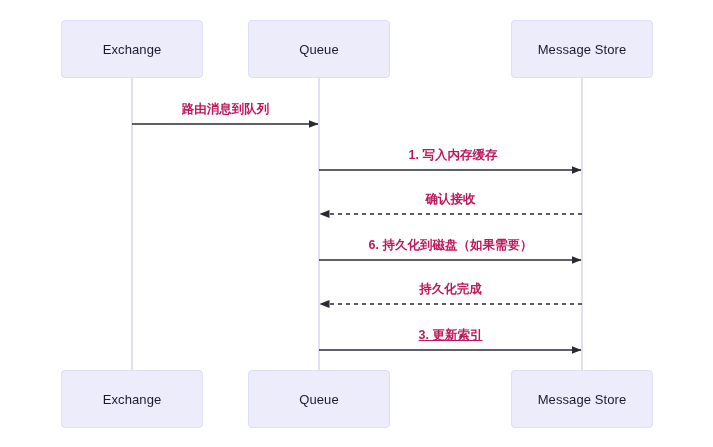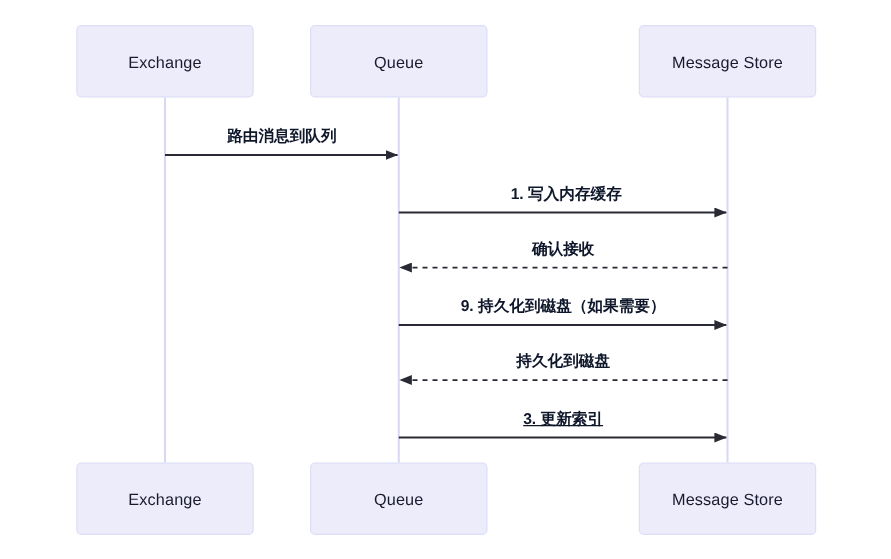--- a/index.html
+++ b/index.html
@@ -42,21 +42,21 @@
     font-size: 13px;
     color: #1a1a2e;
     font-family: "Liberation Sans", "DejaVu Sans", sans-serif;
     white-space: nowrap;
     letter-spacing: 0.1px;
   }
   .message-label {
     position: absolute;
     font-size: 12.5px;
     font-weight: bold;
-    color: #0f172a;
+    color: #be185d;
     font-family: "Liberation Sans", "DejaVu Sans", sans-serif;
     white-space: nowrap;
     transform: translateX(-50%);
     text-align: center;
   }
 </style>
 </head>
 <body>
 
 <div id="diagram-root">
@@ -104,18 +104,18 @@
         <span class="participant-label">Queue</span>
       </div>
       <div class="participant-box" style="left: 511px; top: 370px; width: 142px; height: 58px;">
         <span class="participant-label">Message Store</span>
       </div>
     </div>
   <div id="labels-layer">
       <div class="message-label" style="left: 225.5px; top: 101px;">路由消息到队列</div>
       <div class="message-label" style="left: 453px; top: 147px;">1. 写入内存缓存</div>
       <div class="message-label" style="left: 450.5px; top: 191px; text-align: center;">确认接收</div>
-      <div class="message-label" style="left: 450.5px; top: 237px;">9. 持久化到磁盘（如果需要）</div>
-      <div class="message-label" style="left: 450.5px; top: 281px;">持久化到磁盘</div>
+      <div class="message-label" style="left: 450.5px; top: 237px;">6. 持久化到磁盘（如果需要）</div>
+      <div class="message-label" style="left: 450.5px; top: 281px;">持久化完成</div>
       <div class="message-label" style="left: 450.5px; top: 327px; text-decoration: underline;">3. 更新索引</div>
     </div>
 
 </div>
 
 </body></html>

